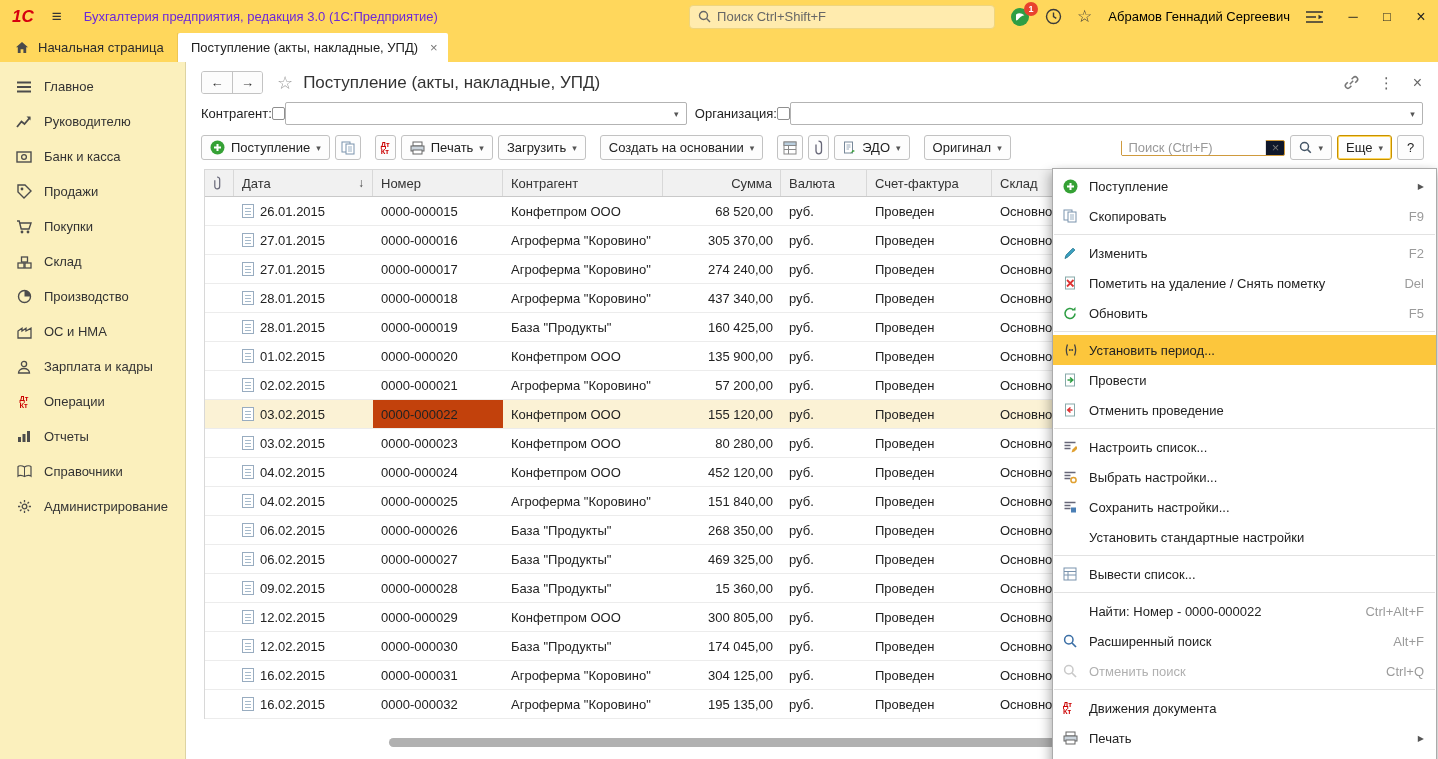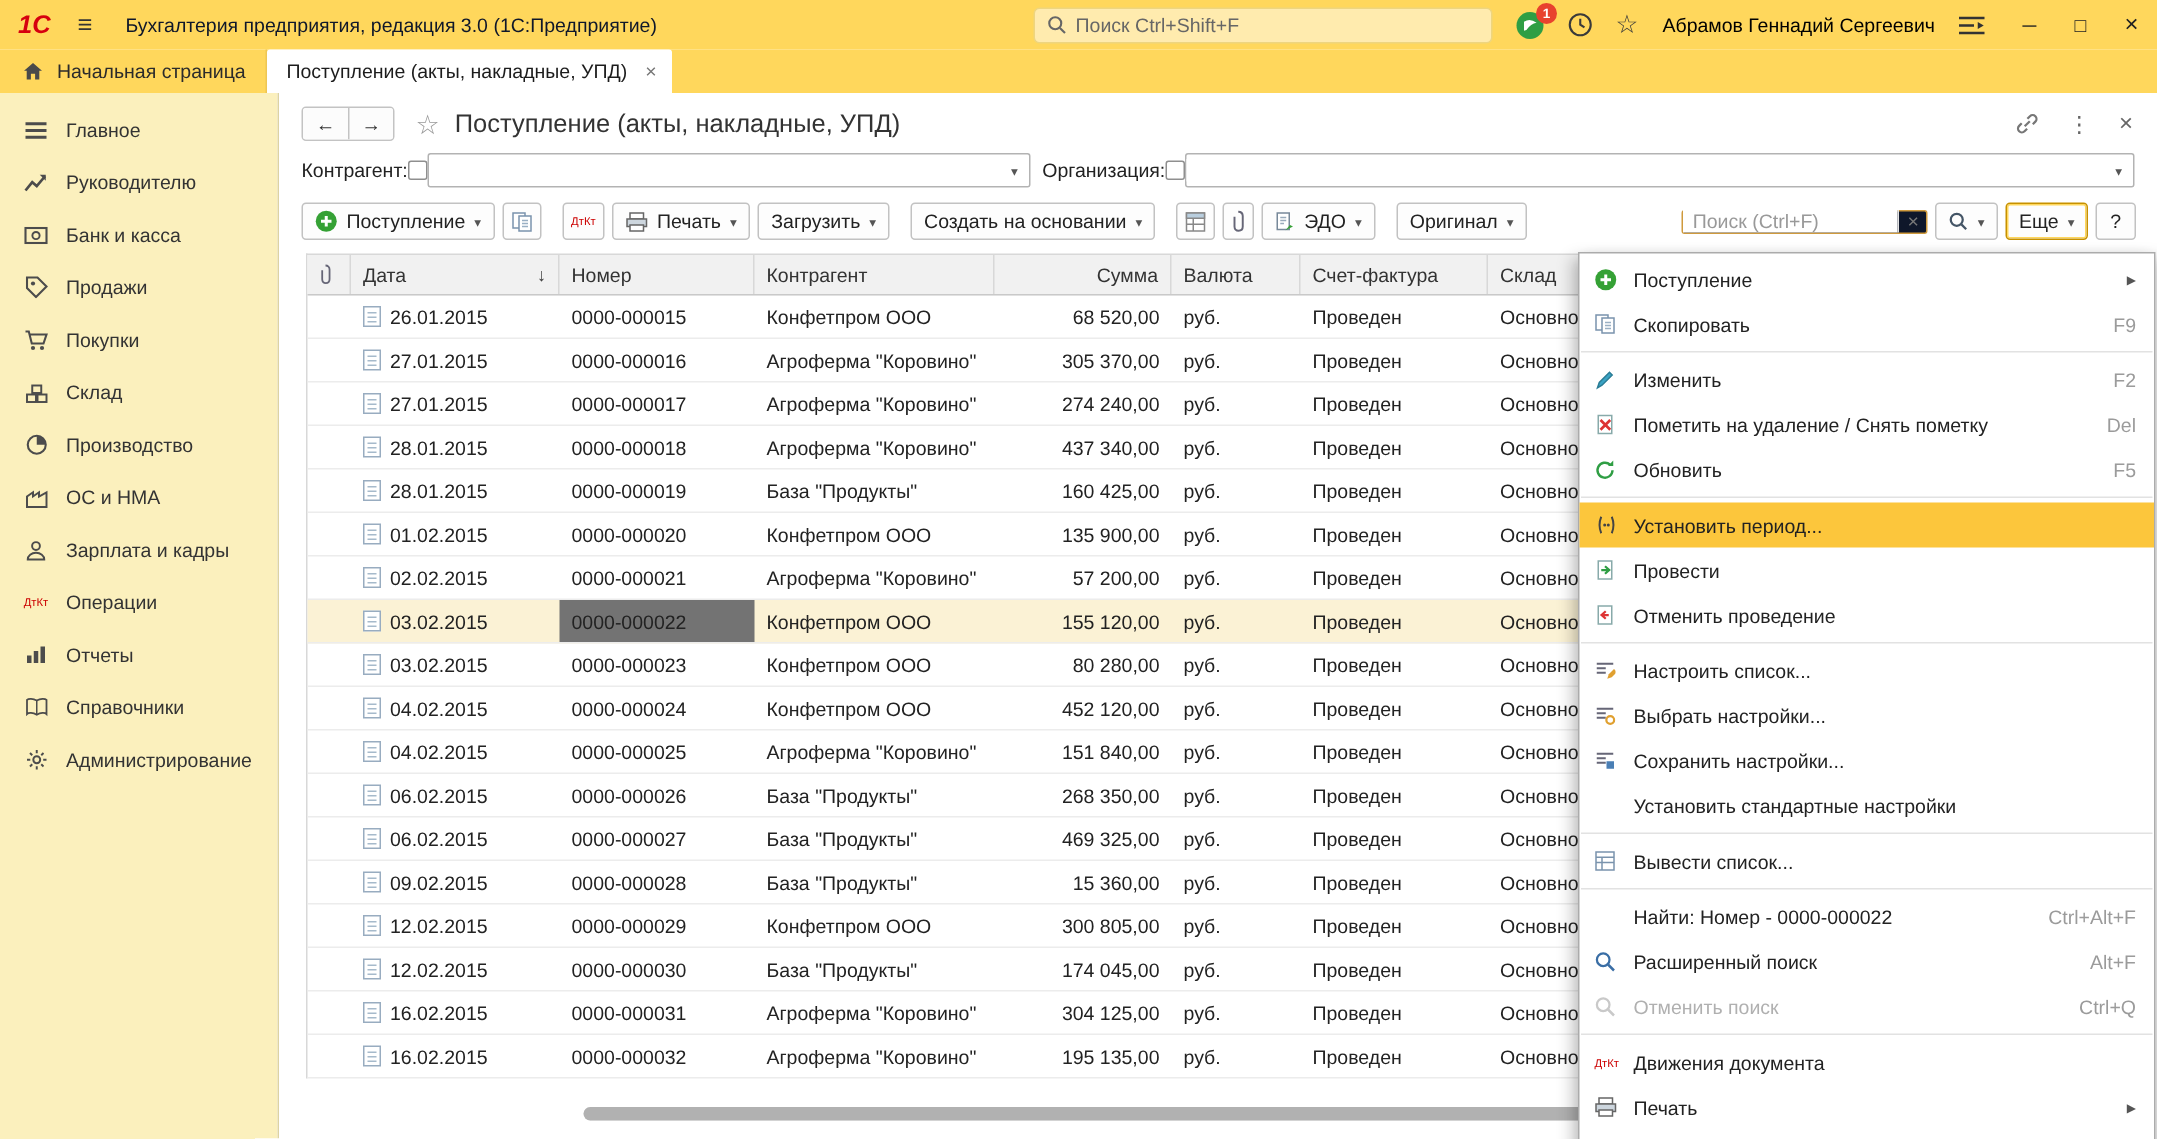--- a/index.html
+++ b/index.html
@@ -3,21 +3,21 @@
 <meta charset="utf-8">
 <style>
 *{box-sizing:border-box;margin:0;padding:0}
 html,body{width:1438px;height:759px;overflow:hidden;font-family:"Liberation Sans",sans-serif;font-size:13px;color:#222;background:#fff}
 svg{display:block}
 
 
 .titlebar{height:33px;background:#ffd75c;display:flex;align-items:center;padding-left:12px}
 .logo{color:#d6000f;font-weight:bold;font-style:italic;font-size:17px}
 .hamburger{font-size:17px;color:#333;margin-left:18px;cursor:pointer}
-.tb-title{margin-left:22px;color:#0f172a}
+.tb-title{margin-left:22px;color:#6d28d9}
 .tb-search{margin-left:auto;width:306px;height:24px;background:rgba(255,255,255,.5);border:1px solid #eed57f;border-radius:4px;display:flex;align-items:center;padding:0 8px;gap:6px}
 .tb-search input{border:none;background:transparent;outline:none;font:inherit;color:#444;width:100%}
 .tb-search input::placeholder{color:#666}
 .tb-ico{margin-left:15px;position:relative;display:flex;align-items:center;color:#444}
 .badge{position:absolute;top:-5px;right:-8px;background:#e8422e;color:#fff;border-radius:50%;width:14px;height:14px;font-size:9px;display:flex;align-items:center;justify-content:center;font-weight:bold}
 .tb-user{margin-left:16px;color:#000000;white-space:nowrap}
 .winbtns{display:flex;margin-left:12px}
 .winbtn{width:34px;height:33px;display:flex;align-items:center;justify-content:center;font-size:13px;color:#222;cursor:pointer}
 
 
@@ -59,35 +59,35 @@
 .toolbar{display:flex;align-items:center;padding:6px 14px 7px 15px;gap:5px}
 .btn{display:inline-flex;align-items:center;gap:6px;height:25px;padding:0 8px;background:#fdfdfd;border:1px solid #c2c2c2;border-radius:3px;color:#222;white-space:nowrap;cursor:pointer}
 .btn .caret{font-size:9px;color:#555}
 .btn-ico{padding:0 5px}
 .grp{margin-left:9px}
 .btn-more{border-color:#c79100;box-shadow:0 0 0 1px #ffd75c inset}
 .searchbox{margin-left:auto;width:164px;height:16px;border:1px solid #cf9a3d;border-radius:2px;display:flex;align-items:center;background:#0f172a}
 .searchbox input{flex:1;border:none;outline:none;font:inherit;padding:0 6px;color:#555;min-width:0}
 .searchbox input::placeholder{color:#999}
 .searchbox .clear{width:19px;text-align:center;color:#777;border-left:1px solid #e3e3e3;cursor:pointer}
-.dtkt{display:flex;line-height:7px;font-size:7.5px;font-weight:normal;color:#c00}
+.dtkt{display:flex;flex-direction:column;line-height:7px;font-size:7.5px;font-weight:bold;color:#c00}
 .dtkt i{font-style:normal}
 
 
 .grid{margin:2px 13px 0 18px;border:1px solid #d8d8d8;border-bottom:none}
 .ghead{display:flex;background:#f1f1f1;border-bottom:1px solid #c9c9c9;height:27px}
 .gh{display:flex;align-items:center;padding:4px 8px;border-right:1px solid #d8d8d8;color:#333}
 .gh:last-child{border-right:none}
 .sort{margin-left:auto;color:#444;font-size:12px}
 .row{display:flex;height:29px;border-bottom:1px solid #ececec;cursor:pointer}
 .c{padding:0 8px;overflow:hidden;white-space:nowrap;display:flex;align-items:center}
 .c-att{width:29px}.c-date{width:139px}.c-num{width:130px}.c-party{width:160px}
 .c-sum{width:118px;justify-content:flex-end}.c-cur{width:86px}.c-inv{width:125px}.c-wh{flex:1}
 .row.current{background:#fbf2d5}
-.row.current .c-num{background:#737373}
+.row.current .c-num{background:#c2410c}
 .doc{width:12px;height:14px;border:1px solid #98acc0;background:#fff;position:relative;margin-right:6px;flex:none}
 .doc::after{content:"";position:absolute;left:2px;right:2px;top:3px;height:1px;background:#a6bacb;box-shadow:0 3px 0 #a6bacb,0 6px 0 #a6bacb}
 
 
 .hscroll{position:absolute;left:203px;right:13px;bottom:12px;height:9px;background:#e9e9e9;border-radius:5px}
 .hthumb{width:68%;height:9px;background:#b1b1b1;border-radius:5px;cursor:grab}
 
 
 .cmenu{position:fixed;left:1052px;top:168px;width:385px;background:#fff;border:1px solid #ababab;box-shadow:-4px 4px 10px rgba(0,0,0,.22),4px 4px 10px rgba(0,0,0,.18);padding:2px 0;z-index:9}
 .mi{height:30px;display:flex;align-items:center;padding:0 12px 0 10px;color:#222;cursor:pointer}

